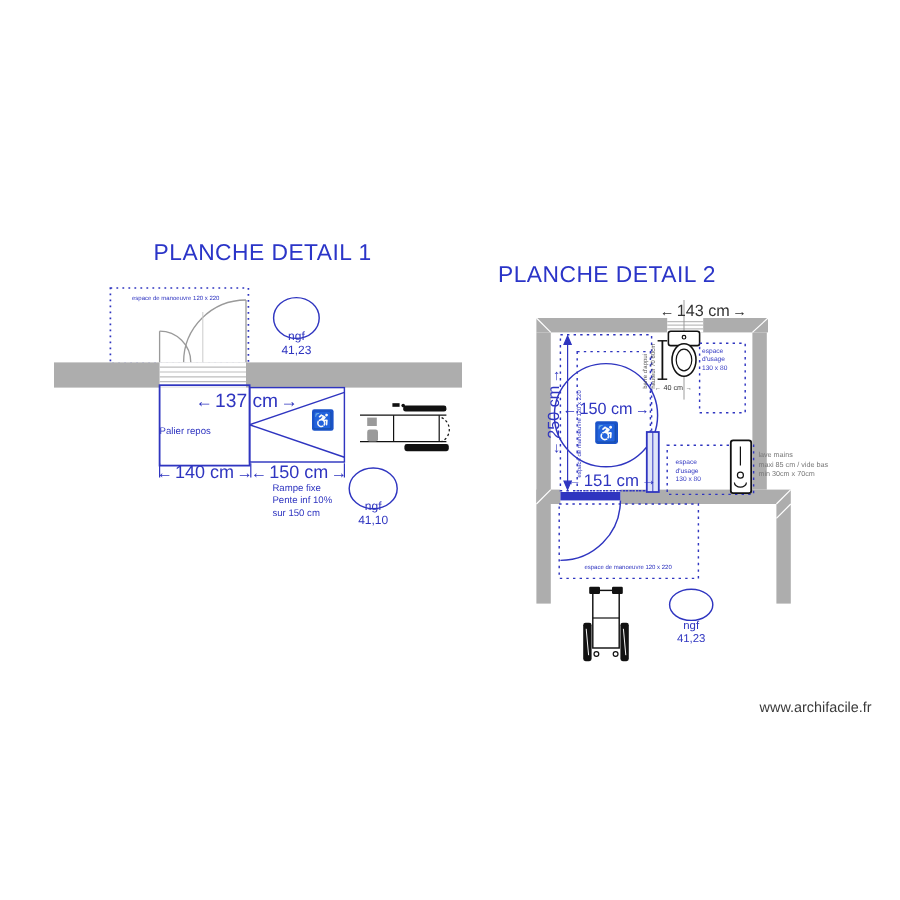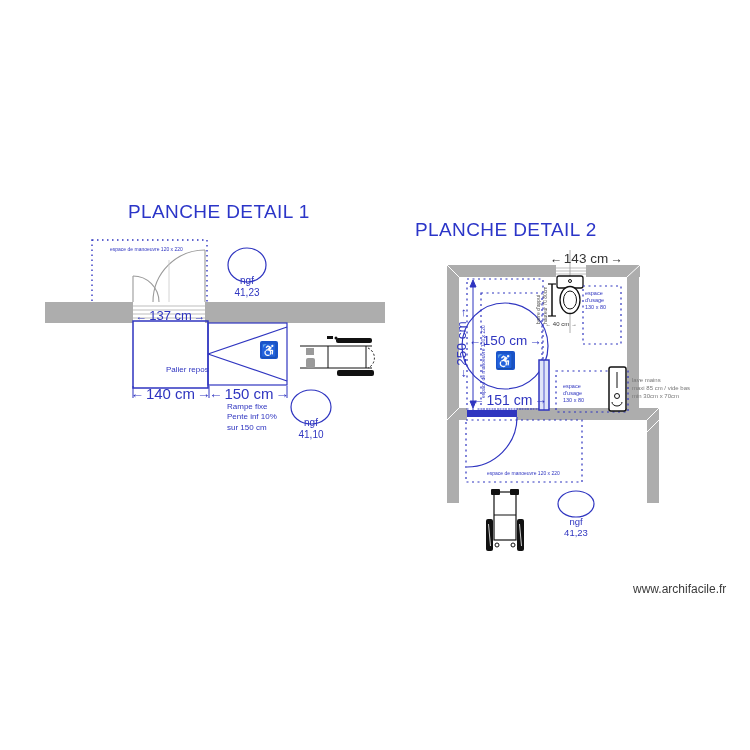--- a/index.html
+++ b/index.html
@@ -189,25 +189,25 @@
 
   <div class="t title c" style="left:128px;top:201px;width:244px;">PLANCHE DETAIL 1</div>
 
   <div class="t tiny c" style="left:110px;top:246px;width:95px;font-size:5px;">espace de manoeuvre 120 x 220</div>
 
   <div class="ngf" style="left:227px;top:251px;width:40px;font-size:10px;">
     <div>ngf</div>
     <div>41,23</div>
   </div>
 
-  <div class="dim" style="left:133px;top:308px;width:75px;font-size:13px;">
+  <div class="dim" style="left:133px;top:326px;width:75px;font-size:16px;padding-left:35px;">
     <span>137 cm</span>
   </div>
 
-  <div class="t c" style="left:133px;top:365px;width:75px;font-size:8px;margin-left:33px;">Palier repos</div>
+  <div class="t c" style="left:133px;top:355px;width:75px;font-size:8px;">Palier repos</div>
 
   <div class="dim" style="left:128px;top:385px;width:85px;font-size:15px;">
     <span>140 cm</span>
   </div>
 
   <div class="dim" style="left:208px;top:385px;width:82px;font-size:15px;">
     <span>150 cm</span>
   </div>
 
   <div class="t note" style="left:227px;top:402px;">

